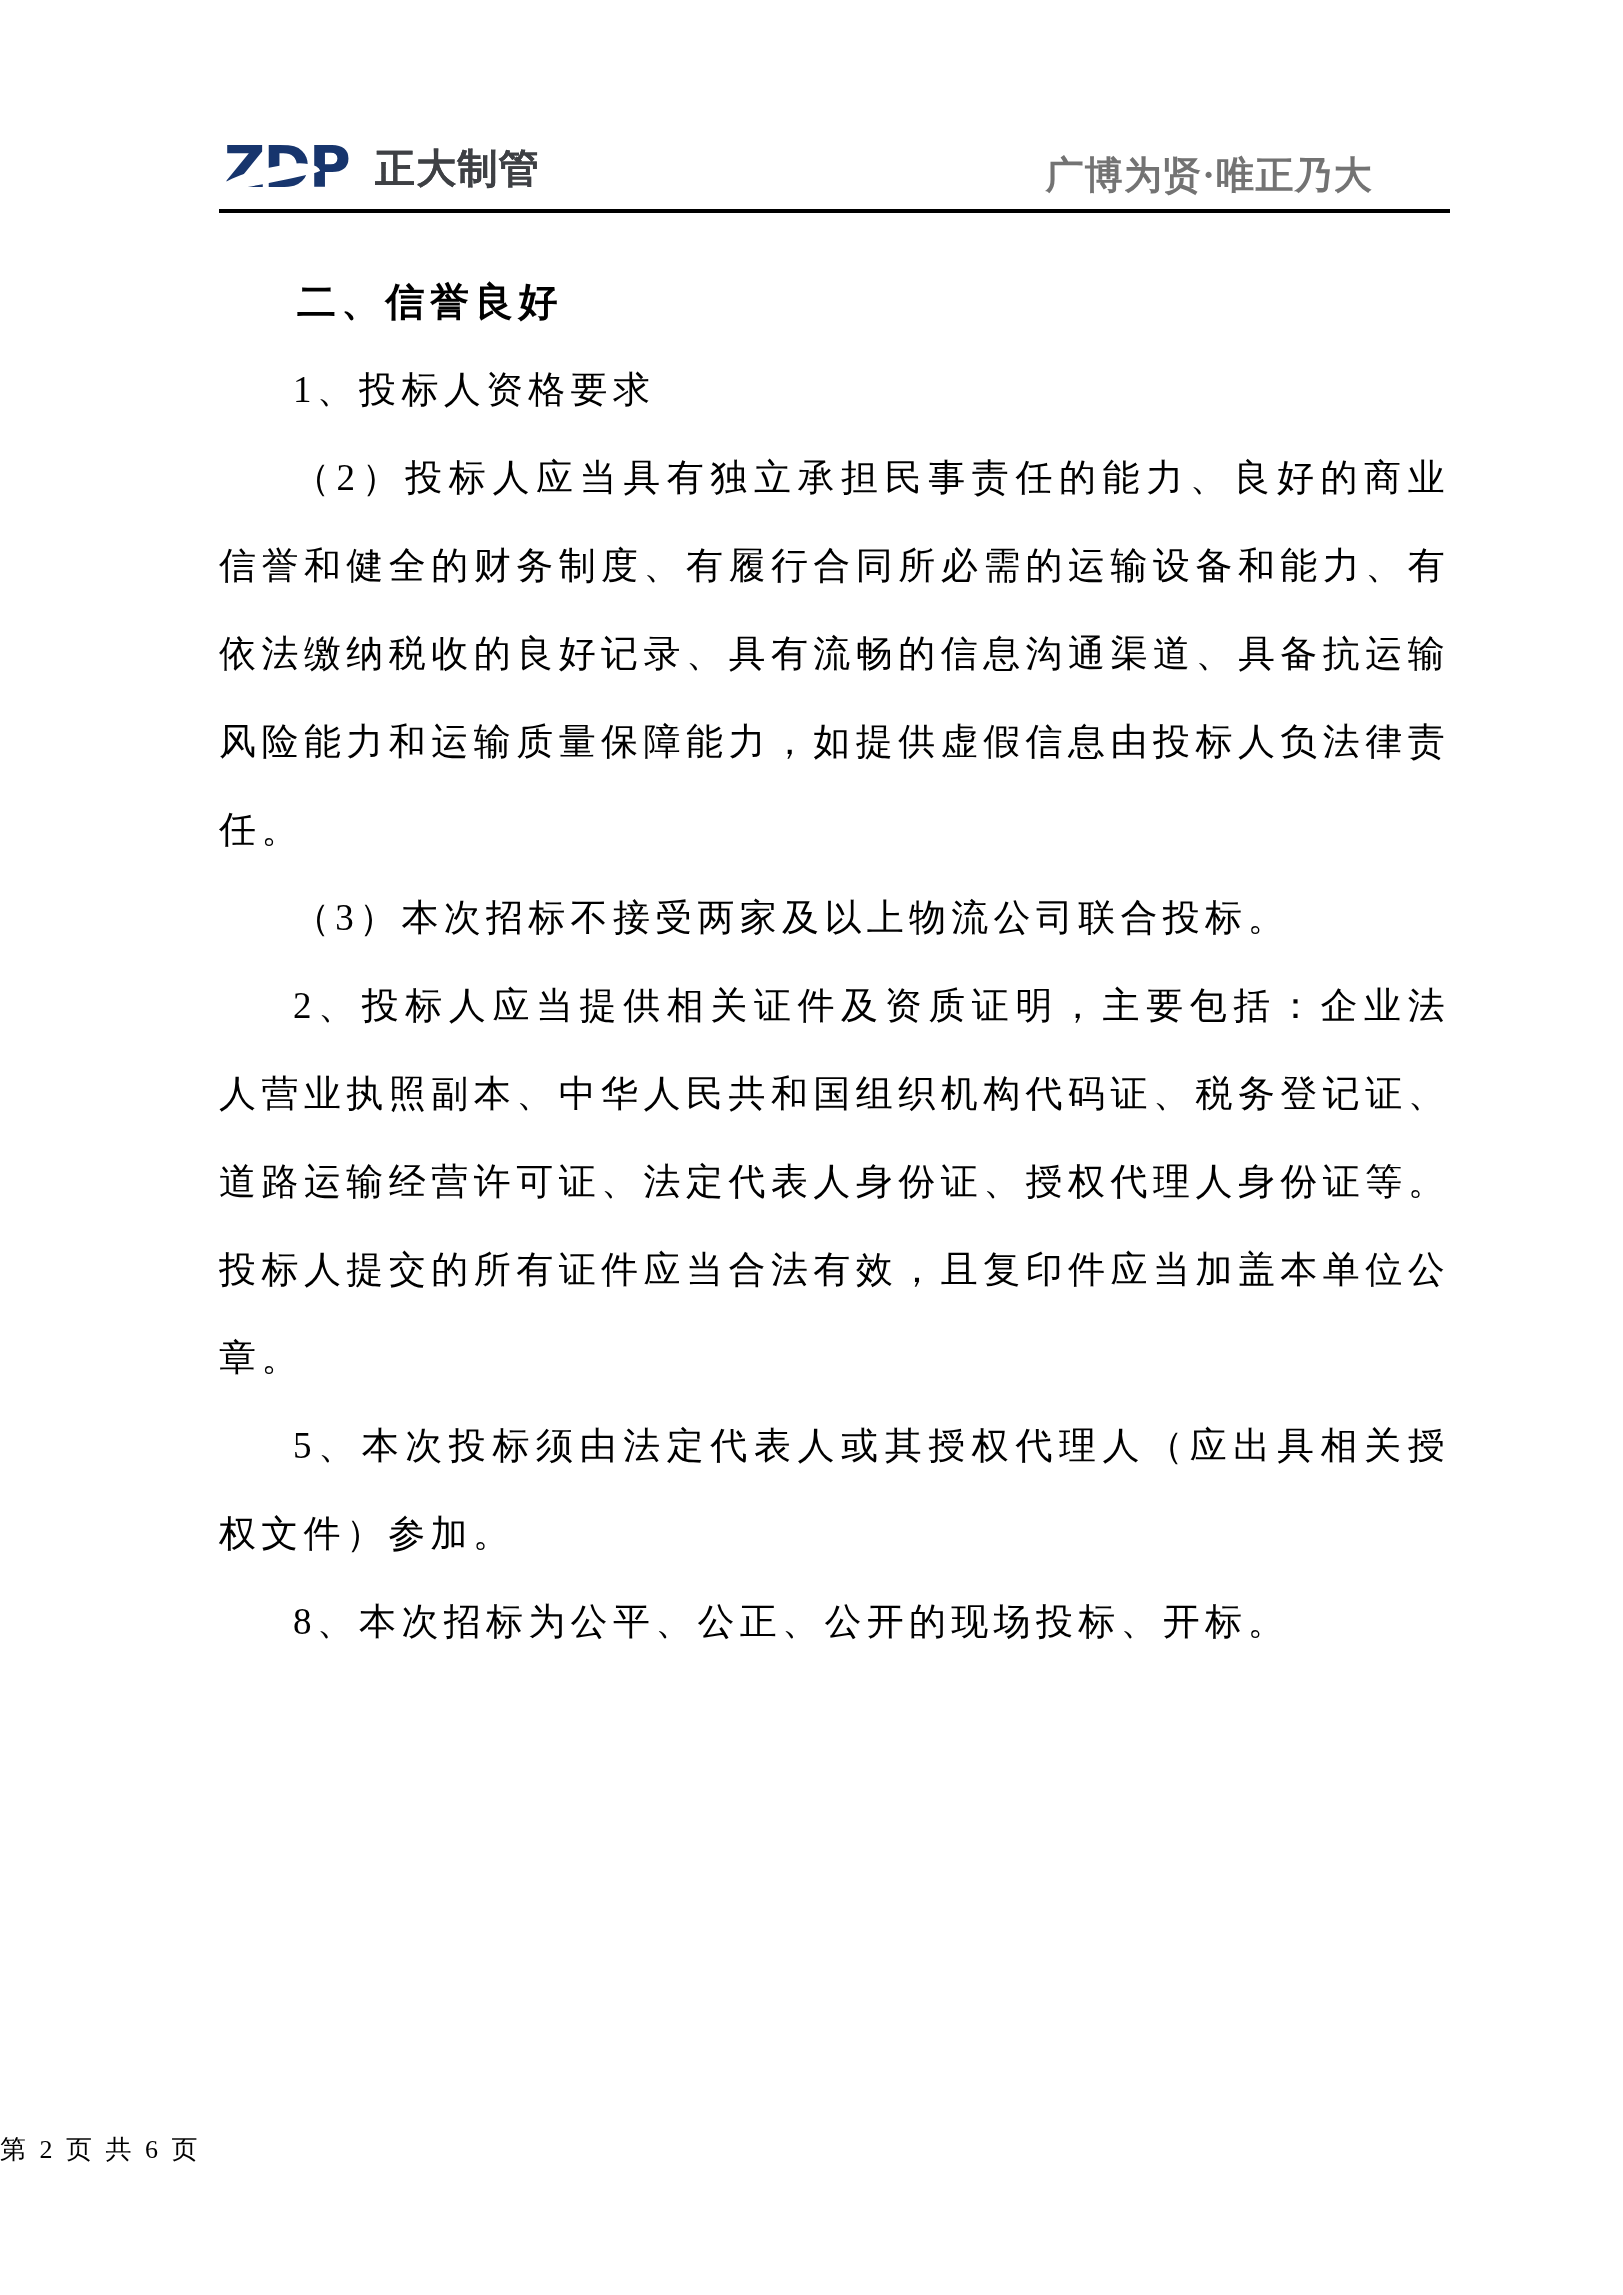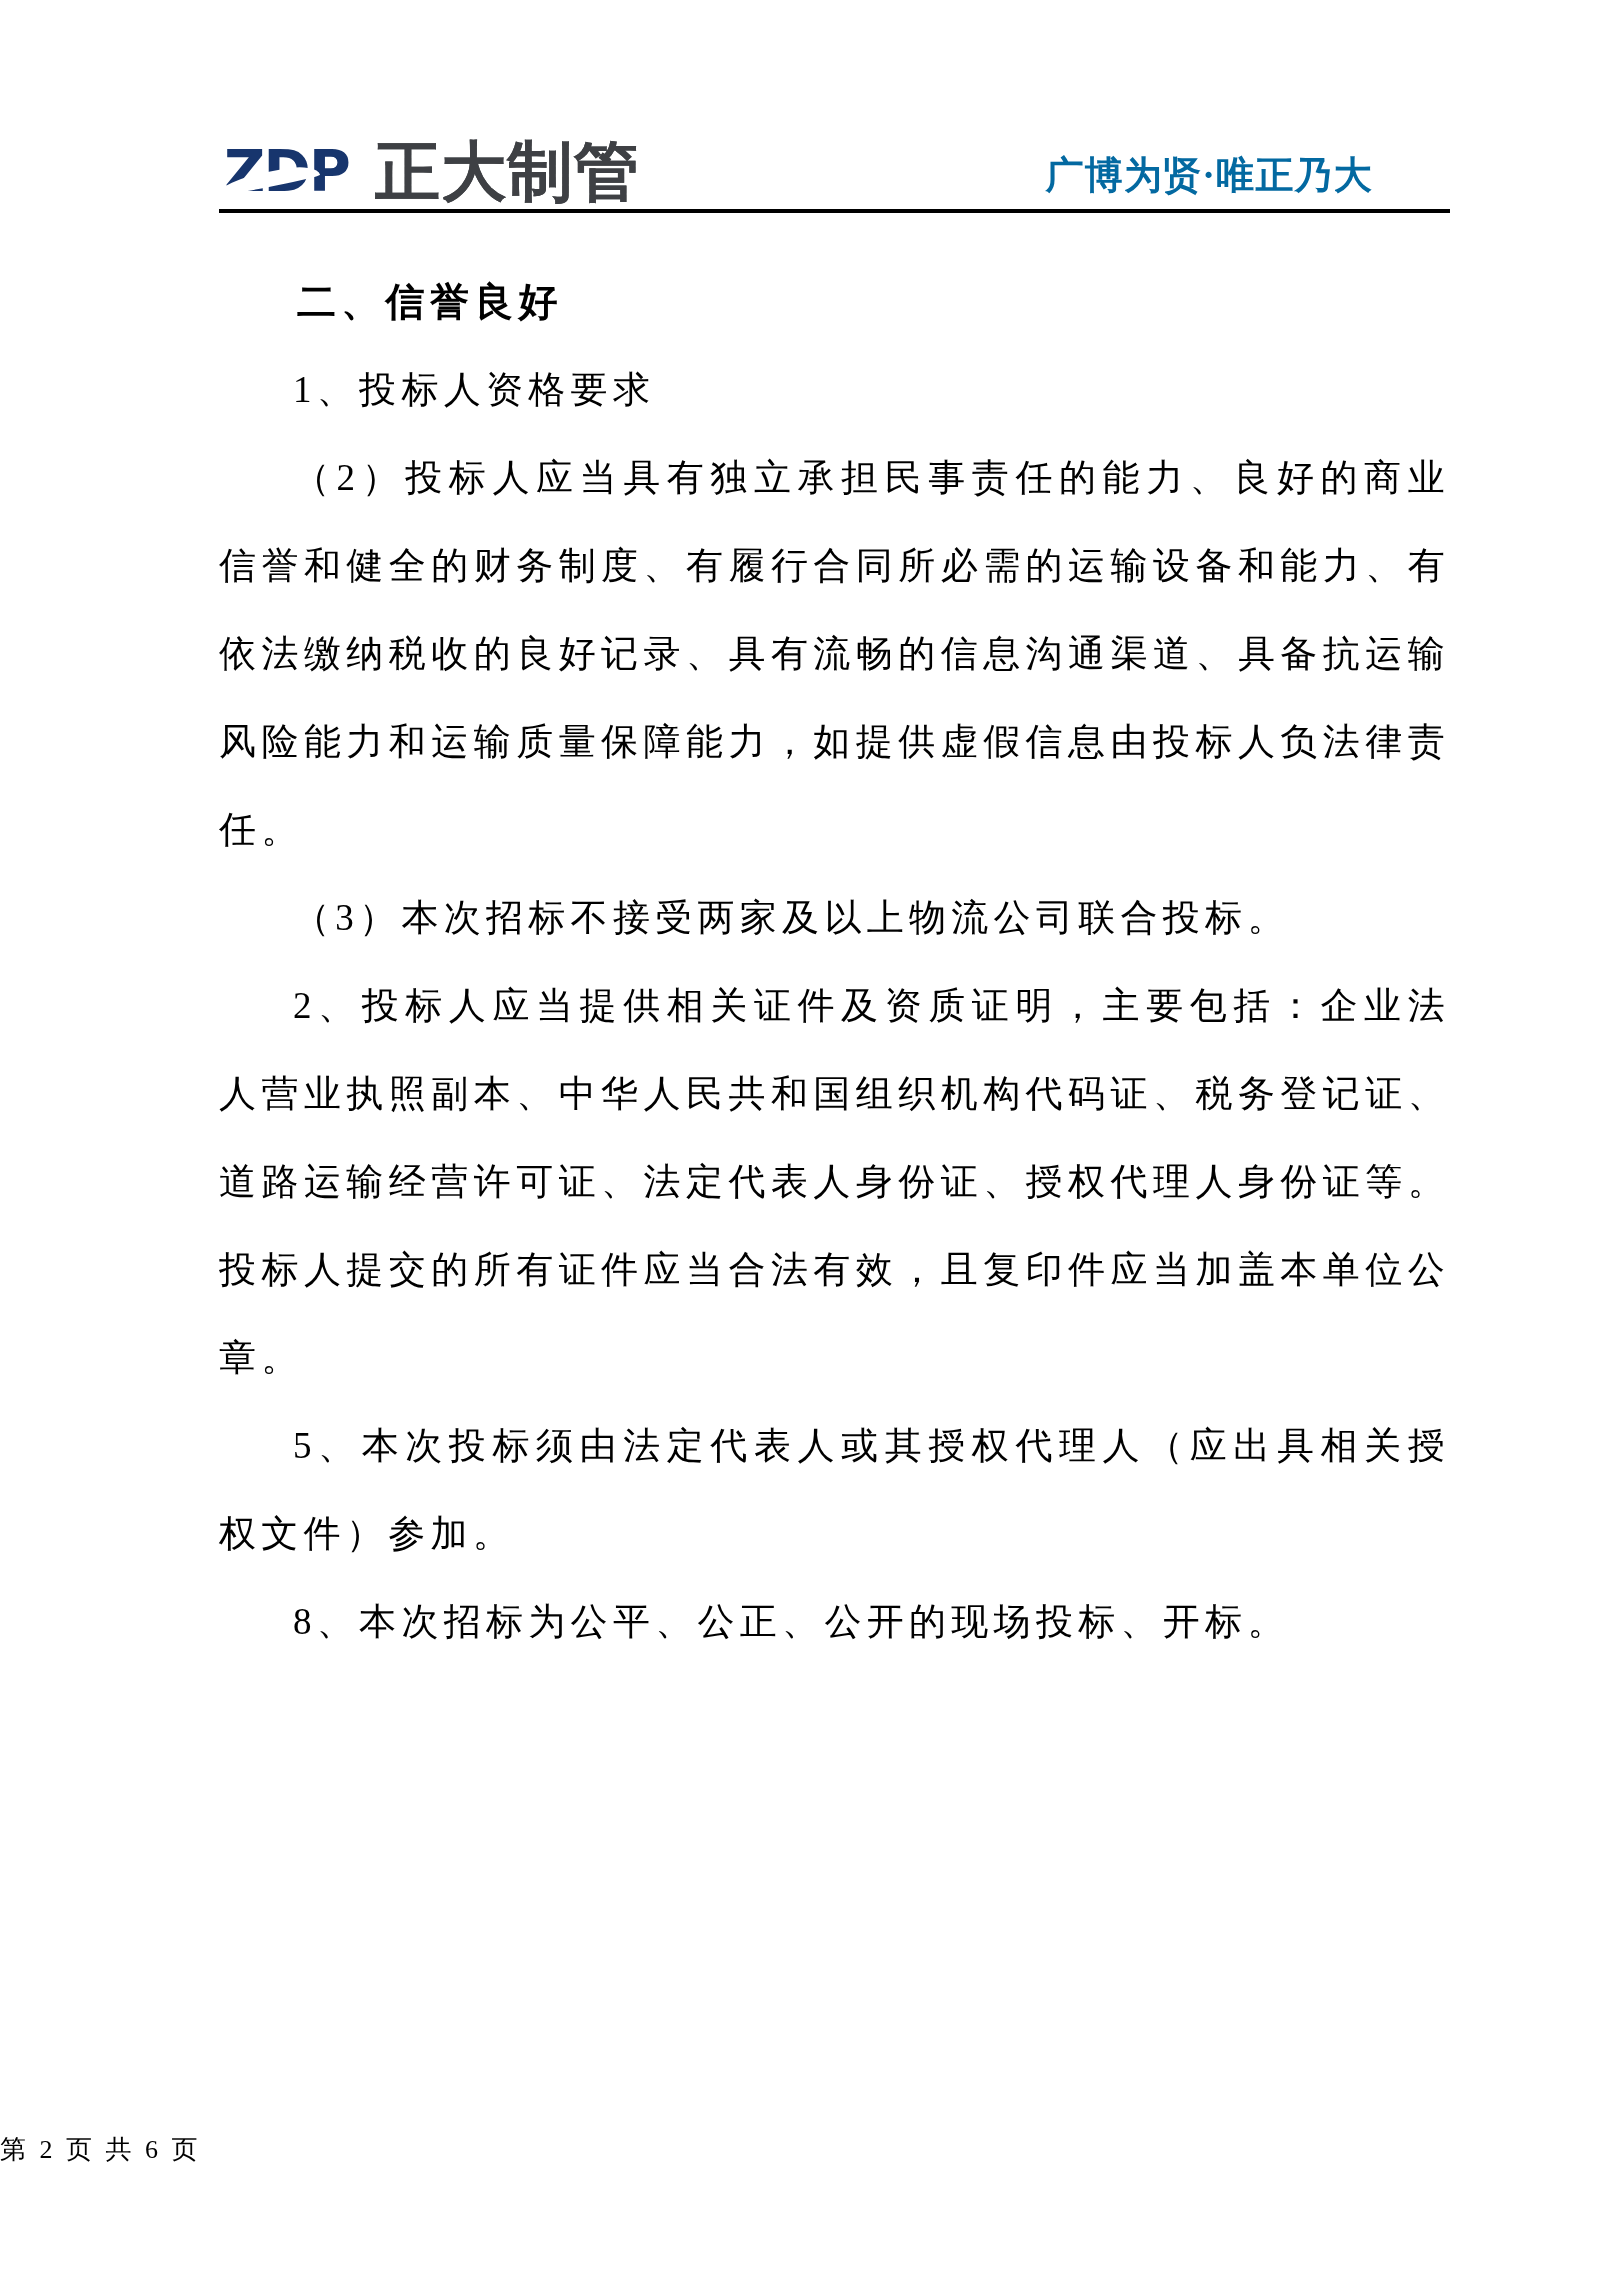--- a/index.html
+++ b/index.html
@@ -45,37 +45,37 @@
     width: 104px;
     height: 14.6px;
     background: #ffffff;
     border-radius: 60% 40% 50% 50% / 100% 100% 18% 18%;
     transform: rotate(-11deg);
   }
   .brand-text {
     margin-left: 26px;
     font-family: "DejaVu Sans", "Liberation Sans", sans-serif;
     font-weight: 900;
-    font-size: 65px;
+    font-size: 40px;
     line-height: 1;
     letter-spacing: 1.2px;
     color: #3e4044;
     background: repeating-linear-gradient(to bottom, #35373a 0px, #35373a 7px, #55585c 7px, #55585c 9.4px);
     -webkit-background-clip: text;
     background-clip: text;
   }
   .slogan {
     position: absolute;
     right: 250px;
     top: 153px;
     font-size: 38px;
     line-height: 1.2;
     font-weight: 600;
     letter-spacing: 1.2px;
-    color: #0369a1;
+    color: #737373;
     white-space: nowrap;
   }
   .header-rule {
     position: absolute;
     left: 219px;
     top: 209px;
     width: 1231px;
     height: 4.1px;
     background: #000000;
   }

